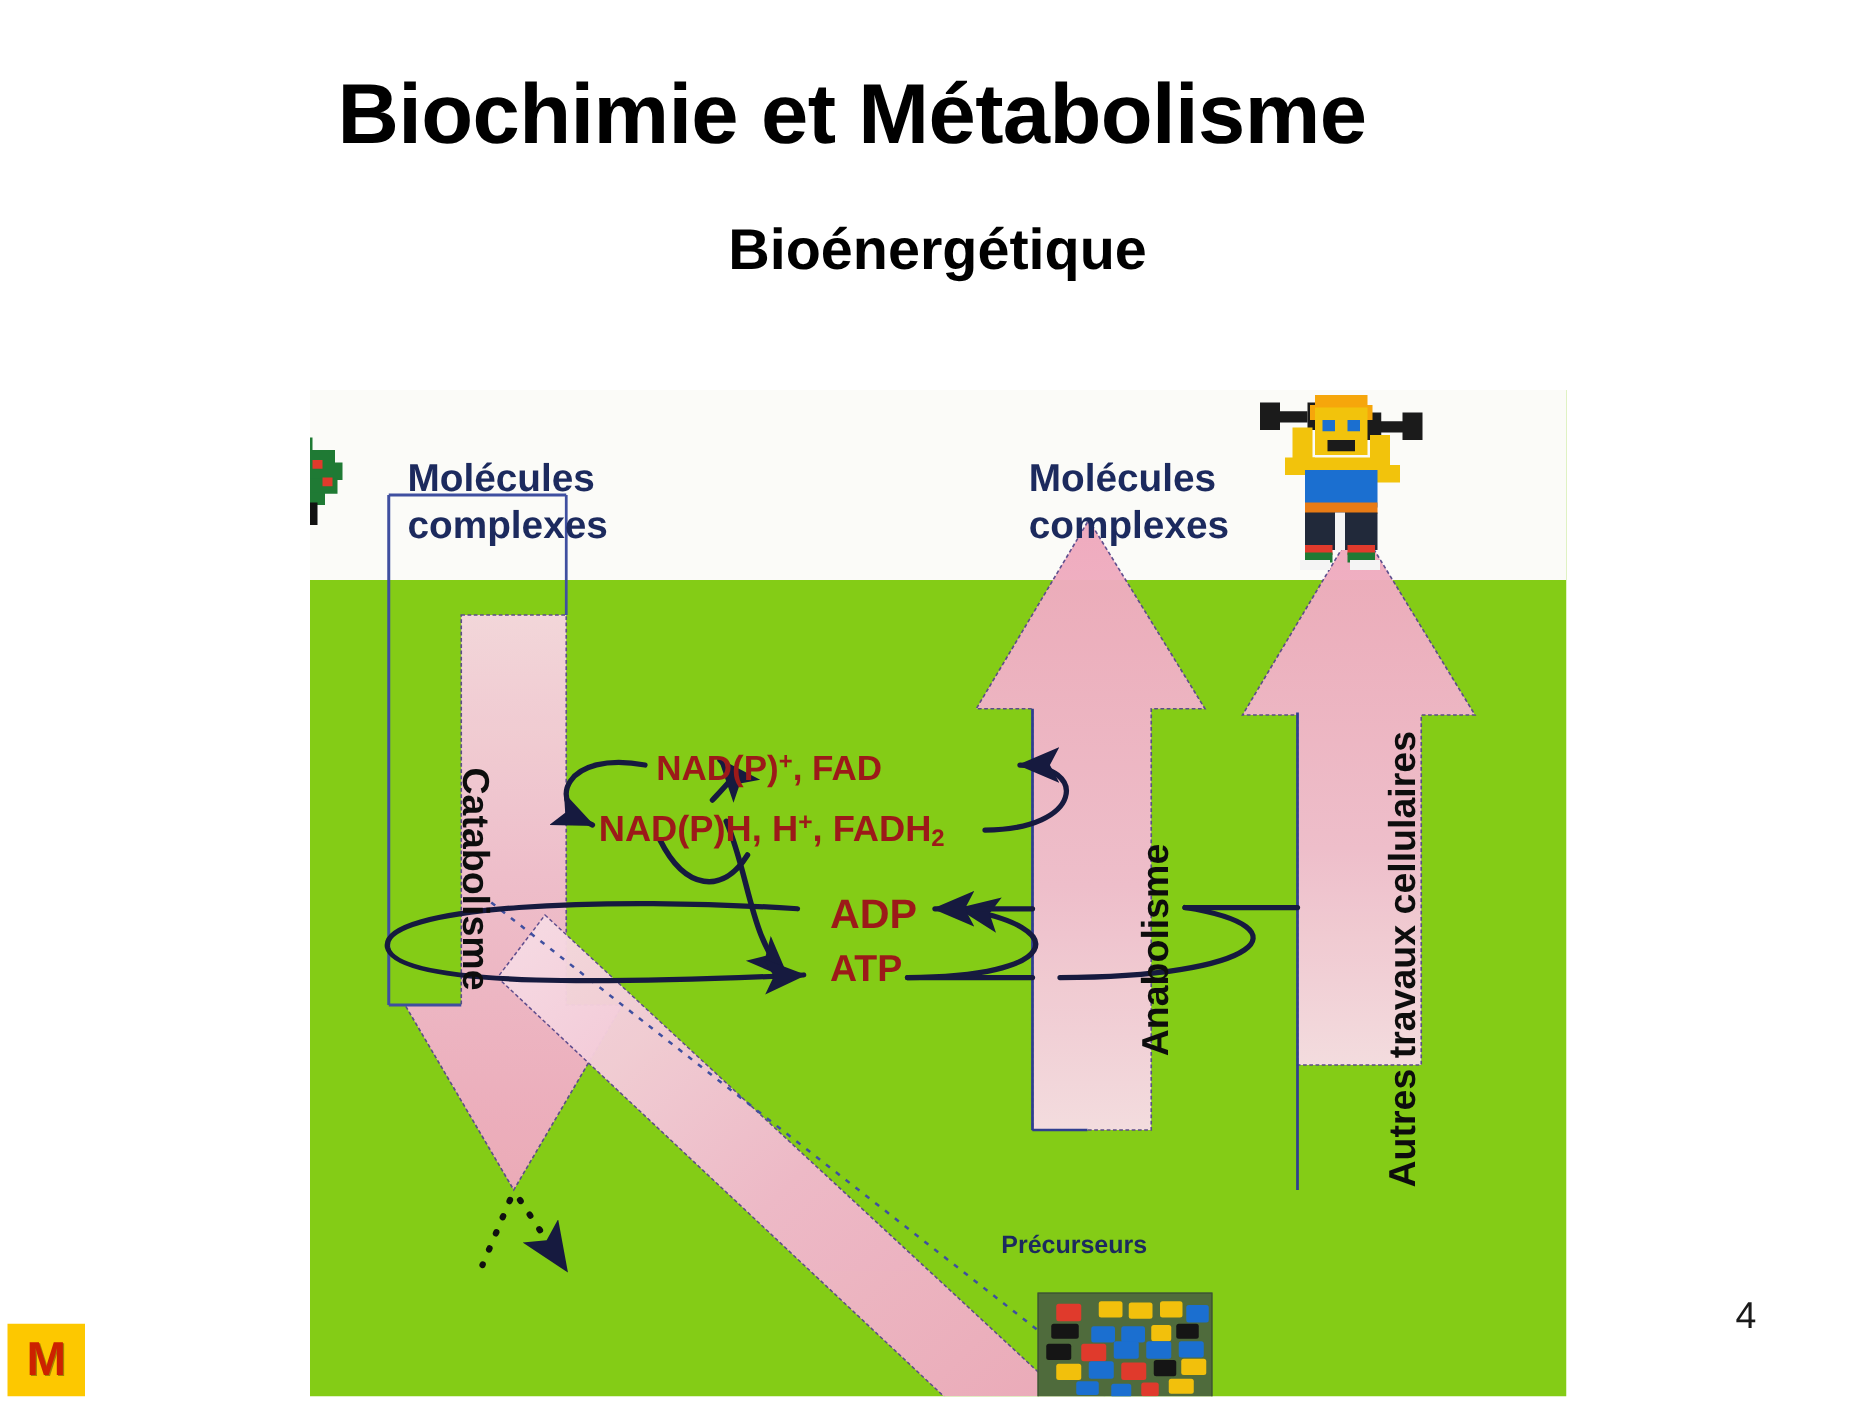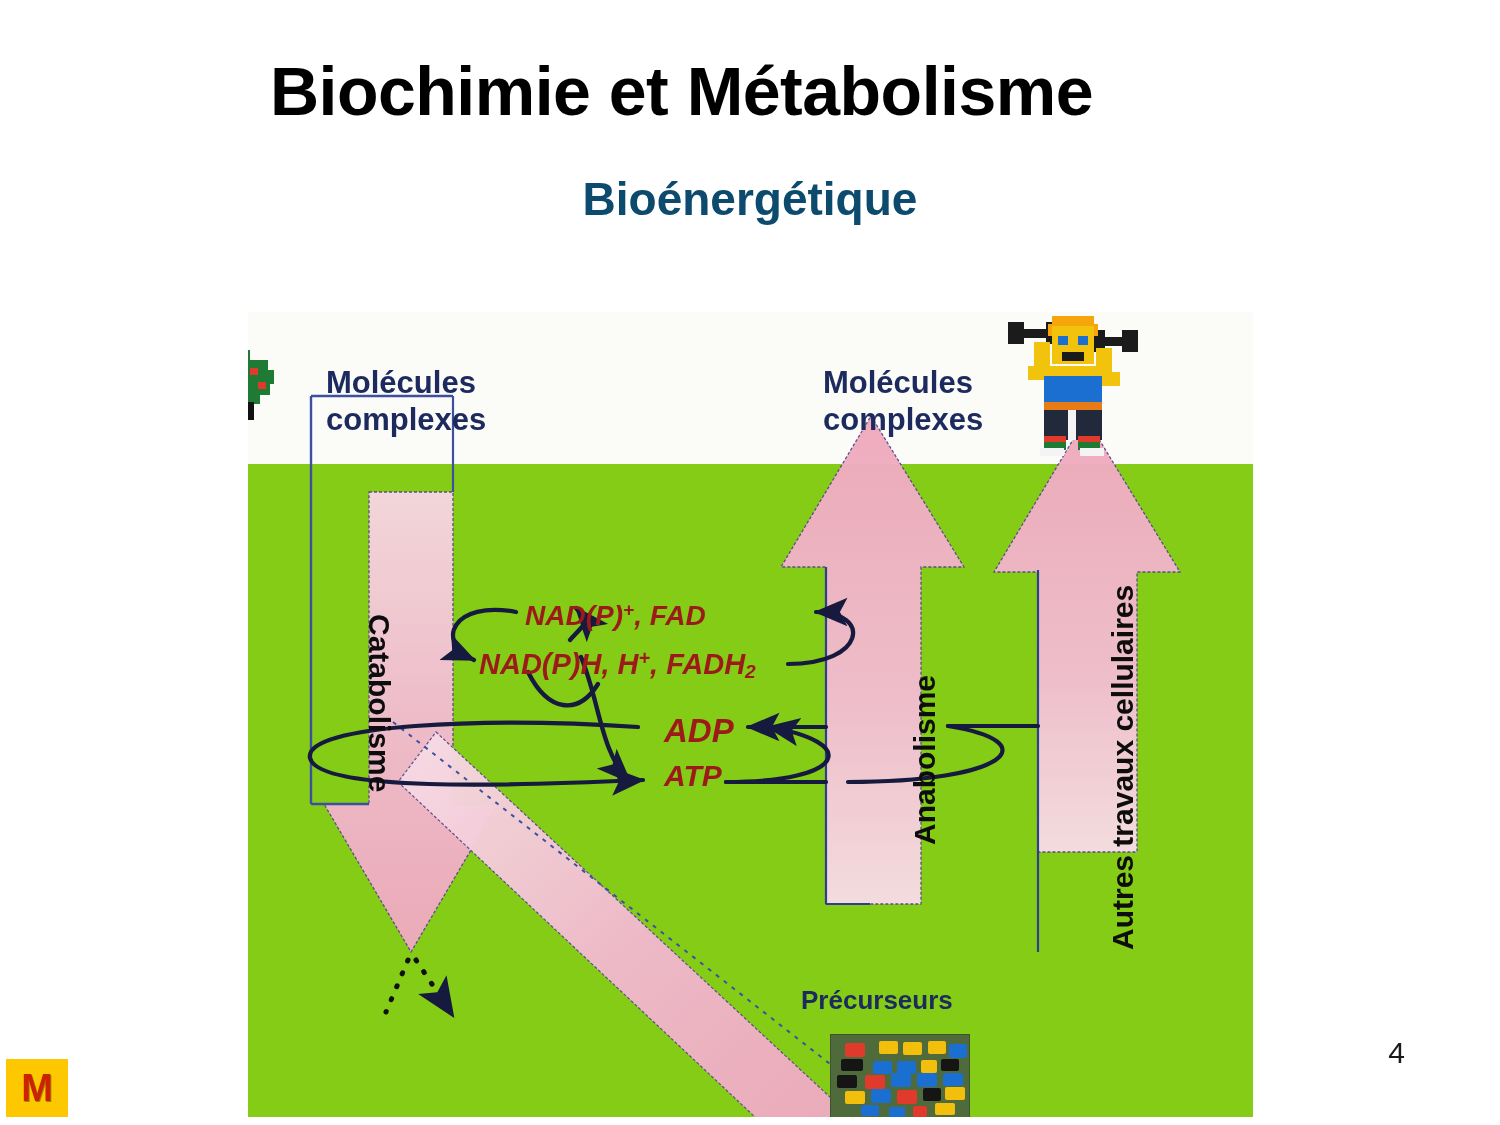--- a/index.html
+++ b/index.html
@@ -35,21 +35,21 @@
   }
 
   .slide-subtitle {
     position: absolute;
     top: 175px;
     left: 0;
     width: 1500px;
     text-align: center;
     font-size: 46px;
     font-weight: bold;
-    color: #0c4a6e;
+    color: #000000;
     line-height: 1.05;
   }
 
   
   #figure {
     position: absolute;
     left: 248px;
     top: 312px;
     width: 1005px;
     height: 805px;
@@ -75,29 +75,28 @@
 
   .lbl-mol-left  { left: 78px;  top: 53px;  font-size: 31px; }
   .lbl-mol-right { left: 575px; top: 53px;  font-size: 31px; }
 
   .lbl-o2 {
     left: 42px; top: 672px; font-size: 34px; color: #1c2a5e;
     font-weight: bold; letter-spacing: 0.5px;
   }
   .lbl-o2 sub { font-size: 0.66em; vertical-align: -0.22em; }
 
-  .lbl-precurseurs { left: 553px; top: 673px; font-size: 26px; }
+  .lbl-precurseurs { left: 553px; top: 673px; font-size: 20px; }
 
   
   .red-label {
     position: absolute;
     color: #9c1a19;
     font-weight: bold;
     white-space: nowrap;
-    font-style: italic;
   }
   .red-label sup { font-size: 0.68em; vertical-align: 0.45em; }
   .red-label sub { font-size: 0.66em; vertical-align: -0.22em; }
 
   .lbl-nadp    { left: 277px; top: 287px; font-size: 28px; }
   .lbl-nadph   { left: 231px; top: 335px; font-size: 29px; }
   .lbl-adp     { left: 416px; top: 400px; font-size: 33px; }
   .lbl-atp     { left: 416px; top: 447px; font-size: 30px; }
 
   

